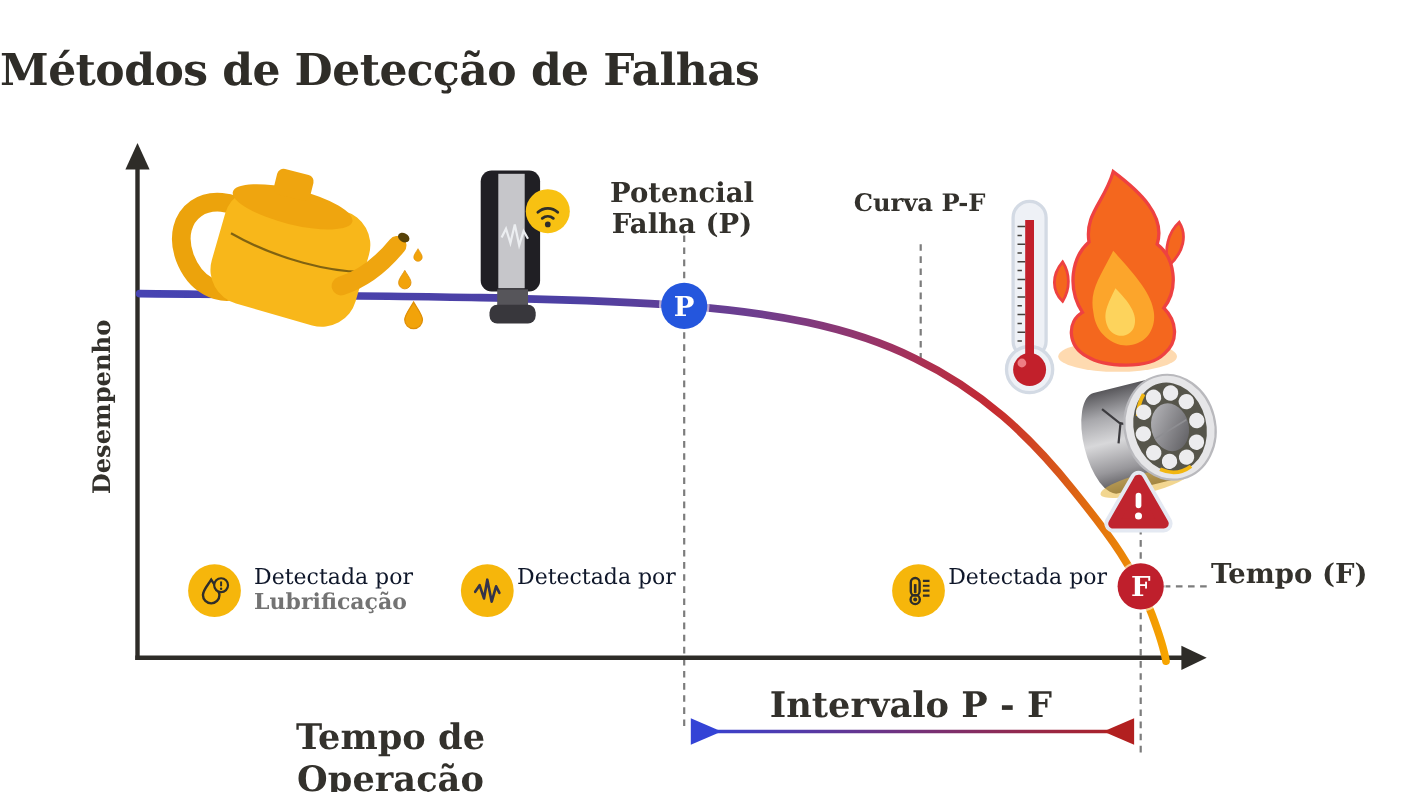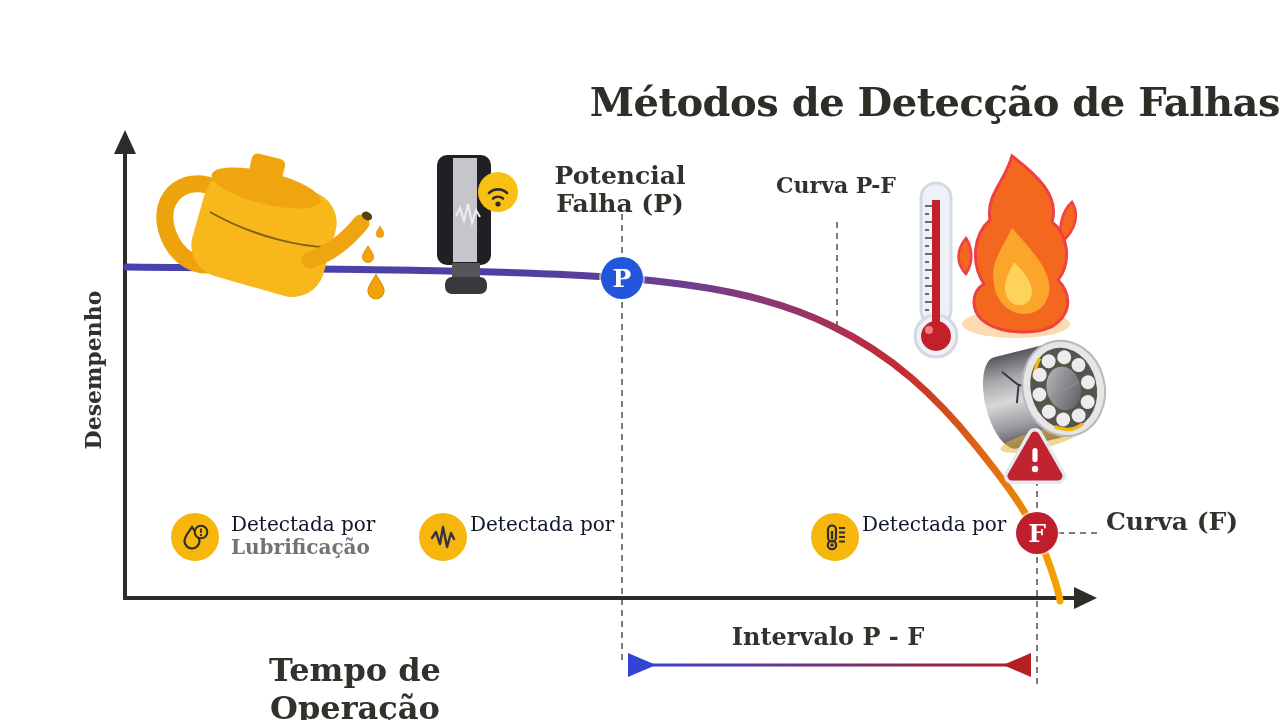--- a/index.html
+++ b/index.html
@@ -2,31 +2,31 @@
 <html><head>
 <meta charset="utf-8">
 <style>
   html,body{margin:0;padding:0;}
   body{
     width:1280px;height:720px;background:#ffffff;position:relative;overflow:hidden;
     font-family:"DejaVu Serif","Liberation Serif",serif;color:#33312c;
   }
   .abs{position:absolute;}
   .title{
-    top:40px;left:0;width:1280px;text-align:right;
-    font-size:40px;font-weight:700;letter-spacing:-0.5px;color:#2f2d28;margin-top:38px;
+    top:40px;left:0;width:1280px;text-align:left;
+    font-size:40px;font-weight:700;letter-spacing:-0.5px;color:#2f2d28;
   }
   .lbl{font-weight:700;text-align:center;color:#33312c;}
   .lbl-2line{font-size:25px;line-height:28px;}
   .y-label{
     left:-55px;top:355px;width:300px;height:30px;text-align:center;
     font-size:22px;font-weight:700;transform:rotate(-90deg);transform-origin:center;
   }
   .x-label{left:205px;top:651px;width:300px;font-size:32px;}
-  .interval-label{left:678px;top:622px;width:300px;font-size:24px;}
+  .interval-label{left:678px;top:622px;width:300px;font-size:32px;}
   .marker{
     width:42px;height:42px;border-radius:50%;color:#ffffff;font-weight:700;font-size:25px;
     display:flex;align-items:center;justify-content:center;line-height:1;
     box-shadow:0 0 0 2px rgba(255,255,255,.55);
   }
   .marker-p{left:601px;top:257px;background:#2456dd;}
   .marker-f{left:1016px;top:512px;background:#bf1f2c;}
   .legend-circle{
     width:48px;height:48px;border-radius:50%;background:#f6b60b;
     display:flex;align-items:center;justify-content:center;
@@ -183,21 +183,21 @@
 <div class="abs x-label lbl">Tempo de Operação</div>
 
 <div class="abs lbl lbl-2line" style="left:520px;top:162px;width:200px;">
   <span style="display:block;">Potencial</span>
   <span style="display:block;">Falha (P)</span>
 </div>
 
 <div class="abs lbl" style="left:736px;top:172px;width:200px;font-size:22px;">Curva P-F</div>
 
 <div class="abs lbl lbl-2line" style="left:1072px;top:508px;width:200px;">
-  <span style="display:block;">Curva (F)</span>
+  <span style="display:block;">Tempo (F)</span>
 </div>
 
 <div class="abs marker marker-p">P</div>
 <div class="abs marker marker-f">F</div>
 
 <div class="abs interval-label lbl">Intervalo P - F</div>
 
 <div class="abs legend-circle" style="left:171px;top:513px;">
   <svg width="30" height="30" viewBox="0 0 30 30" style="position:static;">
     <path d="M12,5 C8.5,10.5 4.5,14.5 4.5,19 a7.5,7.5 0 0 0 15,0 C19.5,14.5 15.5,10.5 12,5 Z" fill="none" stroke="#2f2e2a" stroke-width="2.2"></path>

